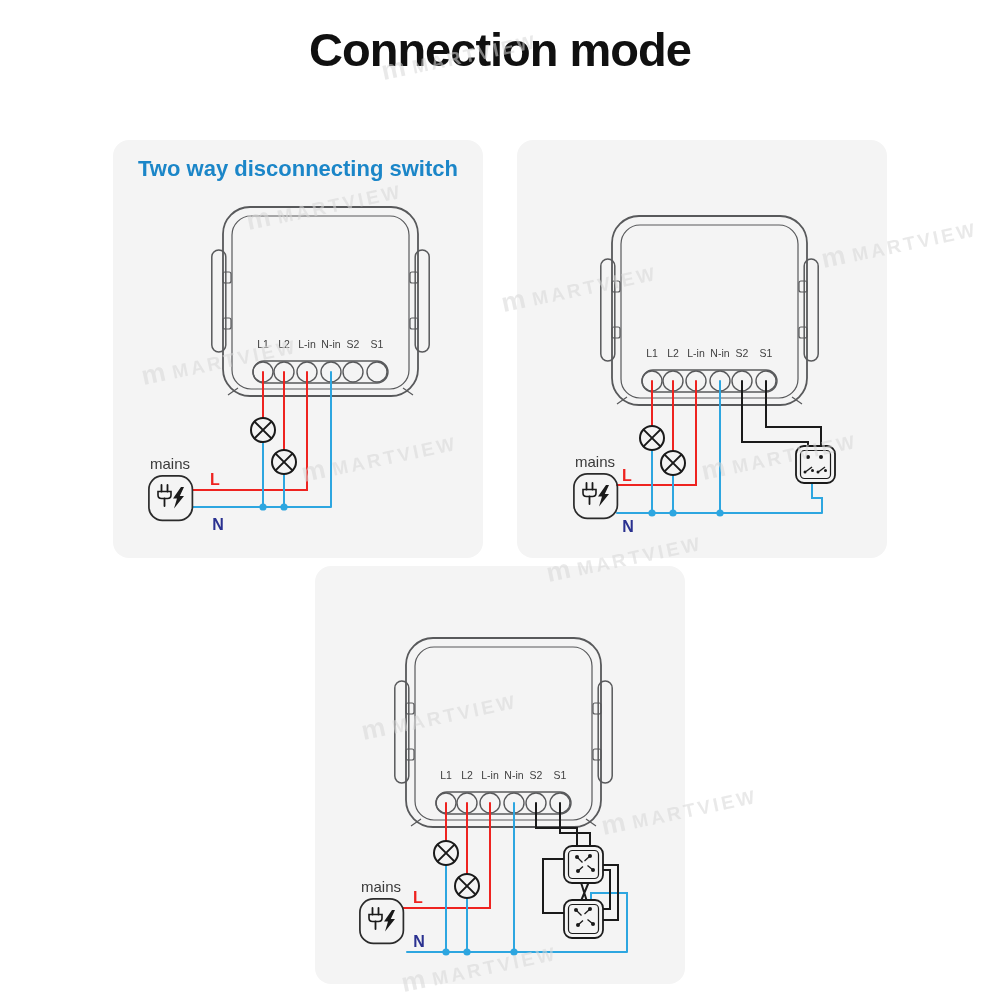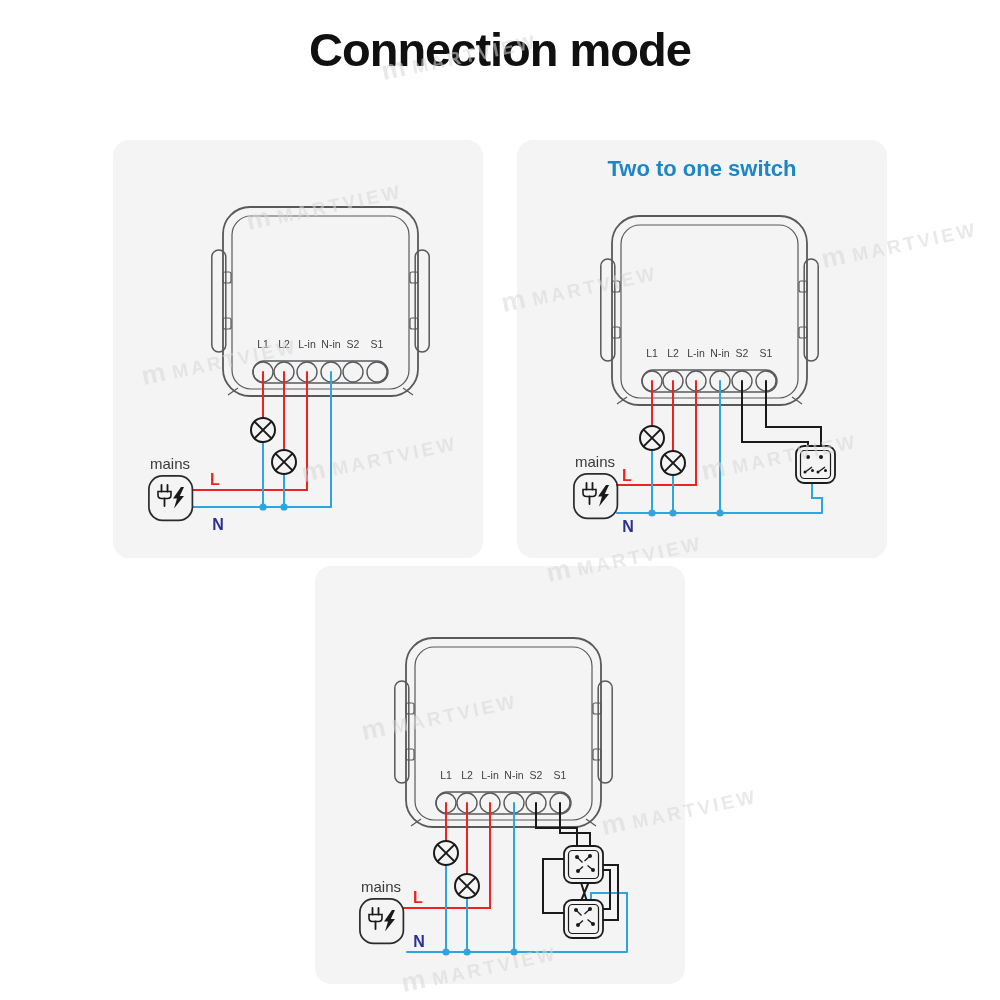--- a/index.html
+++ b/index.html
@@ -41,20 +41,21 @@
     pointer-events:none;z-index:3;
   }
   .wm .logo{font-size:27px;letter-spacing:0;margin-right:7px;font-weight:800;}
 </style>
 </head>
 <body>
 
 <h1 class="page-title">Connection mode</h1>
 
 <div class="card" id="card1">
+  <h2>Two way disconnecting switch</h2>
   <svg width="370" height="418" viewBox="0 0 370 418">
     <defs>
 
       <g id="device">
         <rect class="dev" x="0.8" y="44" width="14" height="102" rx="7" stroke-width="1.5"></rect>
         <rect class="dev" x="12" y="66" width="8" height="11" rx="2" stroke-width="1.2"></rect>
         <rect class="dev" x="12" y="112" width="8" height="11" rx="2" stroke-width="1.2"></rect>
         <rect class="dev" x="204.2" y="44" width="14" height="102" rx="7" stroke-width="1.5"></rect>
         <rect class="dev" x="199" y="66" width="8" height="11" rx="2" stroke-width="1.2"></rect>
         <rect class="dev" x="199" y="112" width="8" height="11" rx="2" stroke-width="1.2"></rect>
@@ -99,21 +100,20 @@
     <circle cx="150" cy="367" r="3.6" fill="#2da6e0"></circle>
     <circle cx="171" cy="367" r="3.6" fill="#2da6e0"></circle>
     <use href="#mains" x="35" y="335"></use>
     <text class="mains-label" x="57" y="329" text-anchor="middle">mains</text>
     <text class="live-label" x="102" y="345" text-anchor="middle">L</text>
     <text class="neutral-label" x="105" y="390" text-anchor="middle">N</text>
   </svg>
 </div>
 
 <div class="card" id="card2">
-  <h2>Two to one switch</h2>
   <svg width="370" height="418" viewBox="0 0 370 418">
     <use href="#device" x="83" y="75"></use>
 
     <path class="red" d="M135,241 V286 M156,241 V311 M179,241 V345 H100"></path>
     <path class="blu" d="M135,310 V373 M156,335 V373 M203,241 V373 M100,373 H305 M295,338 V358 H305 V373"></path>
     <path class="blk" d="M225,241 V302 H291 V317 M249,241 V287 H304 V317"></path>
     <use href="#lamp" x="135" y="298"></use>
     <use href="#lamp" x="156" y="323"></use>
 
     <g>

